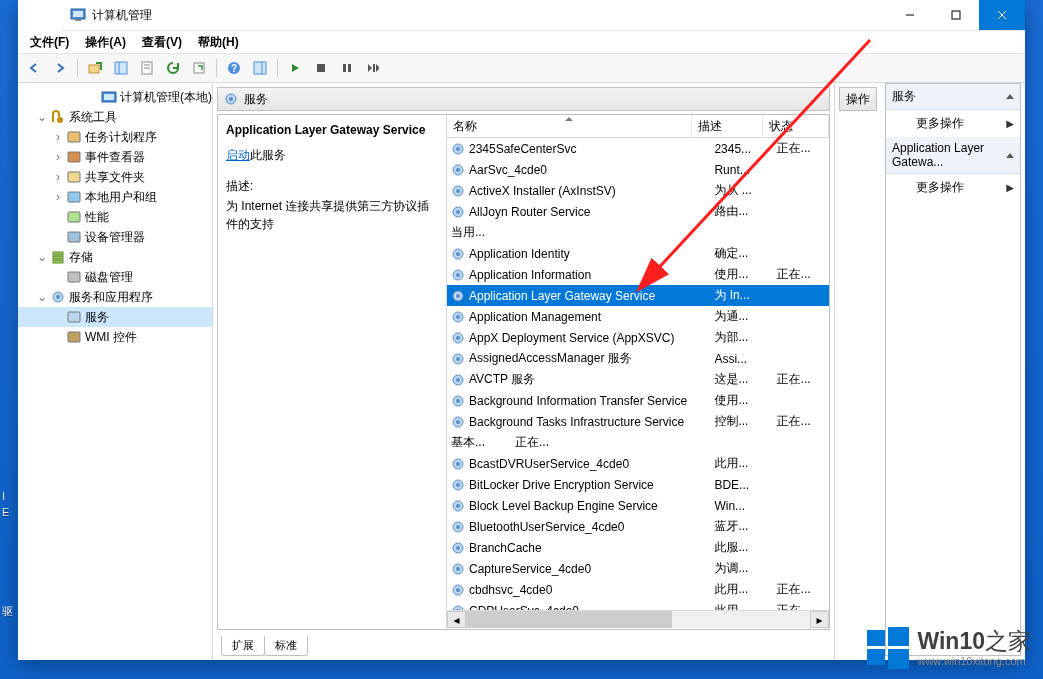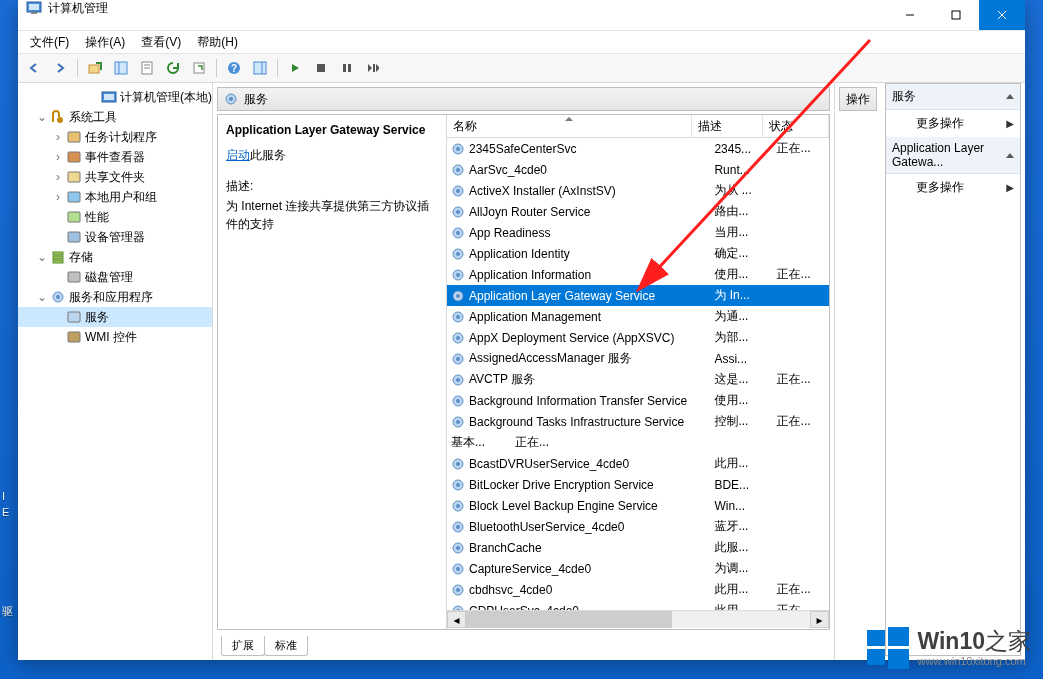--- a/index.html
+++ b/index.html
@@ -1,25 +1,25 @@
 <!DOCTYPE html>
 <html><head>
 <meta charset="utf-8">
 <style>
   html,body{margin:0;padding:0;font-family:"Microsoft YaHei","Segoe UI",Tahoma,sans-serif;font-size:12px;color:#000;}
   body{background:linear-gradient(to bottom,#1a6dd8,#0d62c9);width:1043px;height:679px;overflow:hidden;position:relative;}
   .window{position:absolute;left:18px;top:0;width:1007px;height:660px;background:#fff;box-shadow:0 4px 20px rgba(0,0,0,.35);display:flex;flex-direction:column;}
   
-  .titlebar{height:30px;background:#fff;display:flex;border-bottom:1px solid #e5e5e5;}
+  .titlebar{height:30px;background:#fff;display:flex;align-items:center;border-bottom:1px solid #e5e5e5;margin-left:44px;}
   .titlebar .icon{width:16px;height:16px;margin:0 6px 0 8px;}
   .titlebar .title{flex:0 0 auto;font-size:12px;}
   .titlebar .spacer{flex:1;}
   .winbtn{width:46px;height:30px;display:flex;align-items:center;justify-content:center;}
   
-  .menubar{height:22px;display:flex;align-items:center;padding:0 4px;border-bottom:1px solid #e5e5e5;}
+  .menubar{height:22px;display:flex;align-items:center;padding:0 4px;border-bottom:1px solid #e5e5e5;font-weight:bold;}
   .menubar .menuitem{padding:2px 8px;}
   
   .toolbar{height:28px;display:flex;align-items:center;padding:0 4px;gap:2px;border-bottom:1px solid #d9d9d9;background:#f7f7f7;}
   .toolbar .tbtn{width:22px;height:22px;display:flex;align-items:center;justify-content:center;border:1px solid transparent;border-radius:2px;}
   .toolbar .tsep{width:1px;height:18px;background:#ccc;margin:0 3px;}
   
   .main{flex:1;display:flex;min-height:0;}
   .tree{width:194px;border-right:1px solid #d9d9d9;background:#fff;overflow:auto;padding:4px 0;}
   .tree .node{display:flex;align-items:center;height:20px;white-space:nowrap;}
   .tree .tw{display:inline-block;width:12px;text-align:center;color:#777;}
@@ -389,27 +389,20 @@
                   <span class="gic"><svg viewBox="0 0 14 14">
                       <circle cx="7" cy="7" r="5" fill="#bcd6ef" stroke="#5a8fc7"></circle>
                       <circle cx="7" cy="7" r="2" fill="#5a8fc7"></circle>
                     </svg></span>
                   <span>AllJoyn Router Service</span>
                 </div>
                 <div class="c2" style="width:56px">路由...</div>
                 <div class="c3" style="width:50px"></div>
               </div>
               <div class="row">
-                <div class="c1" style="width:268px">
-                  <span class="gic"><svg viewBox="0 0 14 14">
-                      <circle cx="7" cy="7" r="5" fill="#bcd6ef" stroke="#5a8fc7"></circle>
-                      <circle cx="7" cy="7" r="2" fill="#5a8fc7"></circle>
-                    </svg></span>
-                  <span>App Readiness</span>
-                </div>
                 <div class="c2" style="width:56px">当用...</div>
                 <div class="c3" style="width:50px"></div>
               </div>
               <div class="row">
                 <div class="c1" style="width:268px">
                   <span class="gic"><svg viewBox="0 0 14 14">
                       <circle cx="7" cy="7" r="5" fill="#bcd6ef" stroke="#5a8fc7"></circle>
                       <circle cx="7" cy="7" r="2" fill="#5a8fc7"></circle>
                     </svg></span>
                   <span>Application Identity</span>

